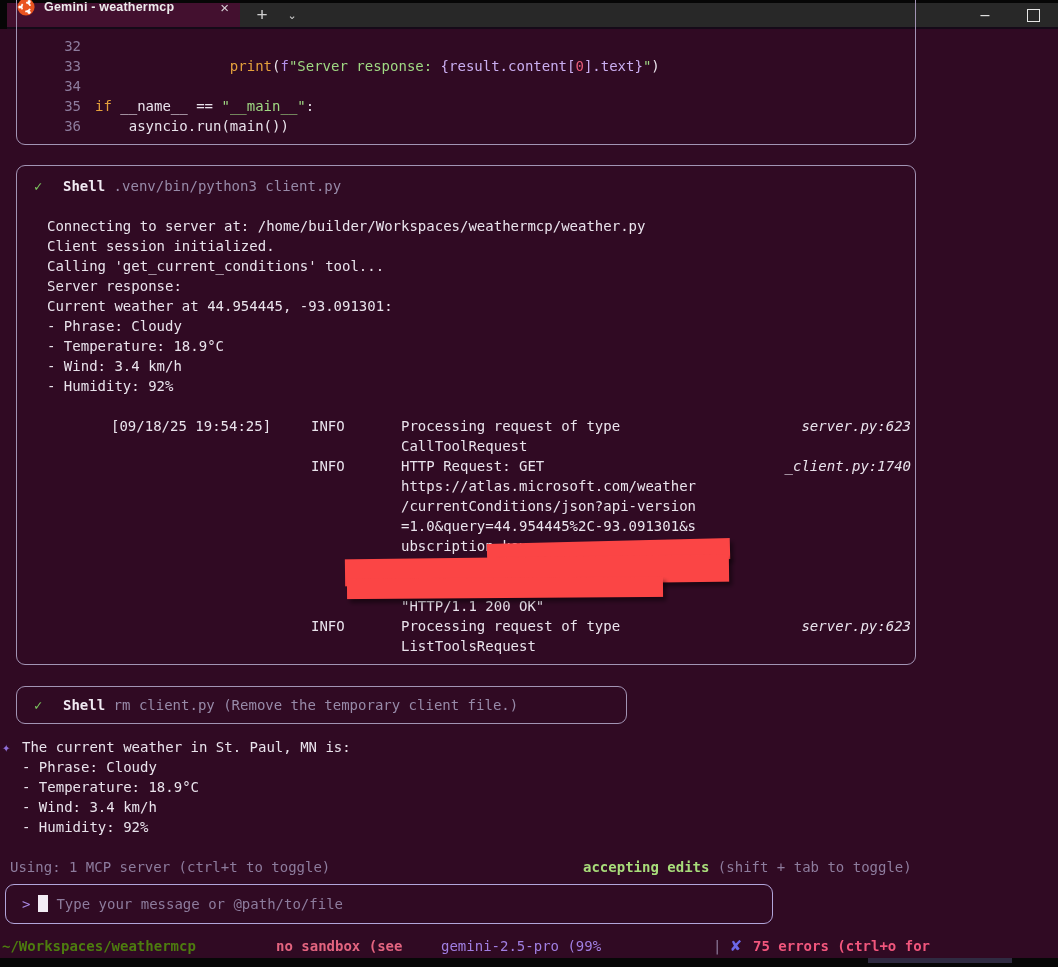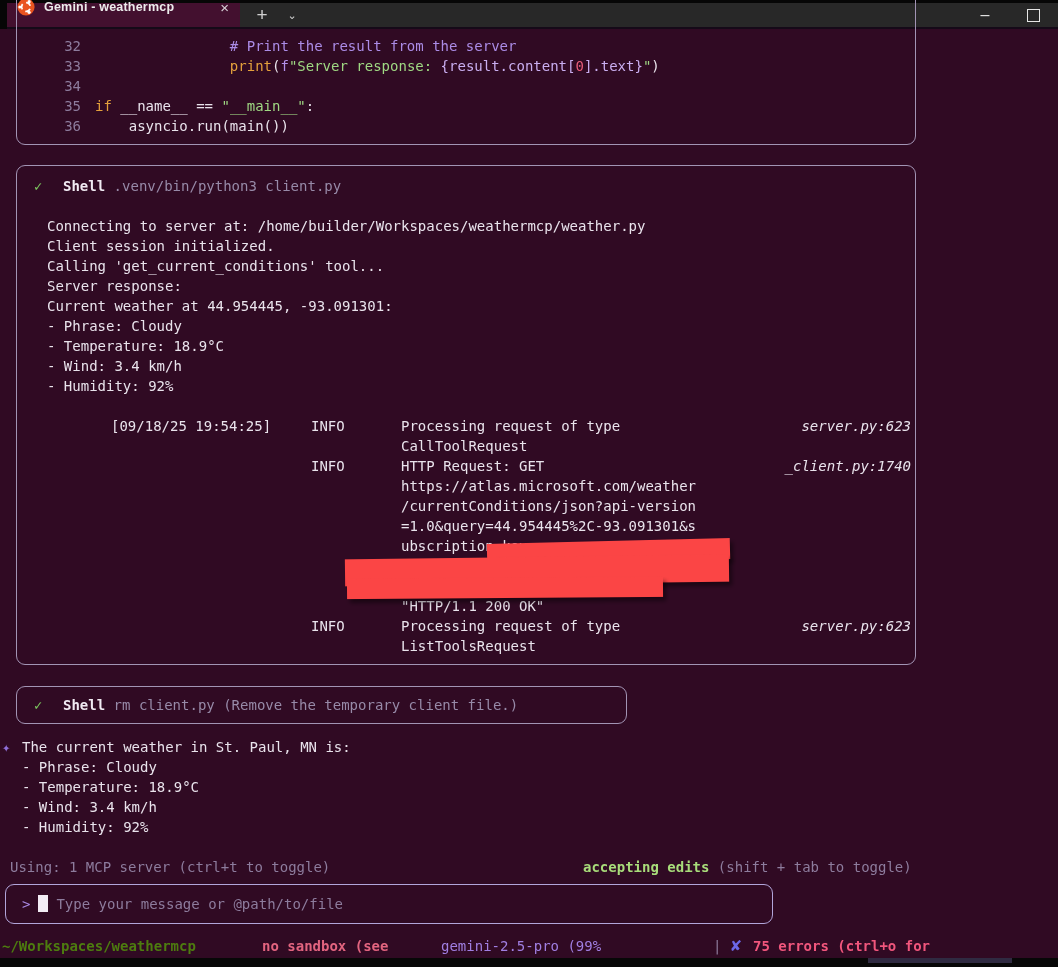--- a/index.html
+++ b/index.html
@@ -79,21 +79,21 @@
   .mode-hint { color:#8d7c9d; }
 
   .input-box { left:5px; top:884px; width:768px; height:40px; border-color:#b2a5da; padding:9px 0 0 16px; display:block; }
   .prompt-char { color:#a787e2; }
   .cursor-block { display:inline-block; width:10px; height:17px; background:#f2ecf4; vertical-align:-3px; margin-left:8px; }
   .placeholder { color:#8d7c9d; margin-left:8px; }
 
   .footer { position:absolute; left:0; top:936px; width:1058px; height:20px; }
   .f-item { position:absolute; top:0; white-space:pre; }
   .f-path { left:2px; color:#4d7c0f; font-weight:bold; }
-  .f-sandbox { left:262px; color:#e2647f; font-weight:bold; }
+  .f-sandbox { left:276px; color:#e2647f; font-weight:bold; }
   .f-model { left:441px; color:#a07fe2; }
   .f-sep { left:713px; color:#8d7c9d; }
   .f-xicon { left:731px; color:#6c68e8; font-weight:bold; font-size:17px; top:-1px; }
   .f-errors { left:753px; color:#f0567c; font-weight:bold; }
 
   .bottom-strip { position:absolute; left:0; top:958px; width:1058px; height:9px; background:#070707; }
   .cutoff-frag { position:absolute; left:868px; top:0; width:144px; height:5px; background:#3e3756; opacity:.75; }
 </style>
 </head>
 <body>
@@ -119,21 +119,20 @@
     <div class="bar-btn btn-tabmenu">⌄</div>
     <div class="bar-btn btn-min">–</div>
     <div class="bar-btn btn-max">
         <span class="max-glyph"></span>
       </div>
   </div>
 
   <div class="round-box code-box">
     <div class="code-line">
       <span class="code-ln ws">32</span>
-      <span class="ws c-comment">                # Print the result from the server</span>
     </div>
     <div class="code-line">
       <span class="code-ln ws">33</span>
       <span class="ws"><span class="c-plain ws">                </span><span class="c-orange ws">print</span><span class="c-plain ws">(</span><span class="c-violet ws">f</span><span class="c-green ws">"Server response: </span><span class="c-vlight ws">{result.content[</span><span class="c-red ws">0</span><span class="c-vlight ws">].text}</span><span class="c-green ws">"</span><span class="c-plain ws">)</span></span>
     </div>
     <div class="code-line">
       <span class="code-ln ws">34</span>
     </div>
     <div class="code-line">
       <span class="code-ln ws">35</span>

